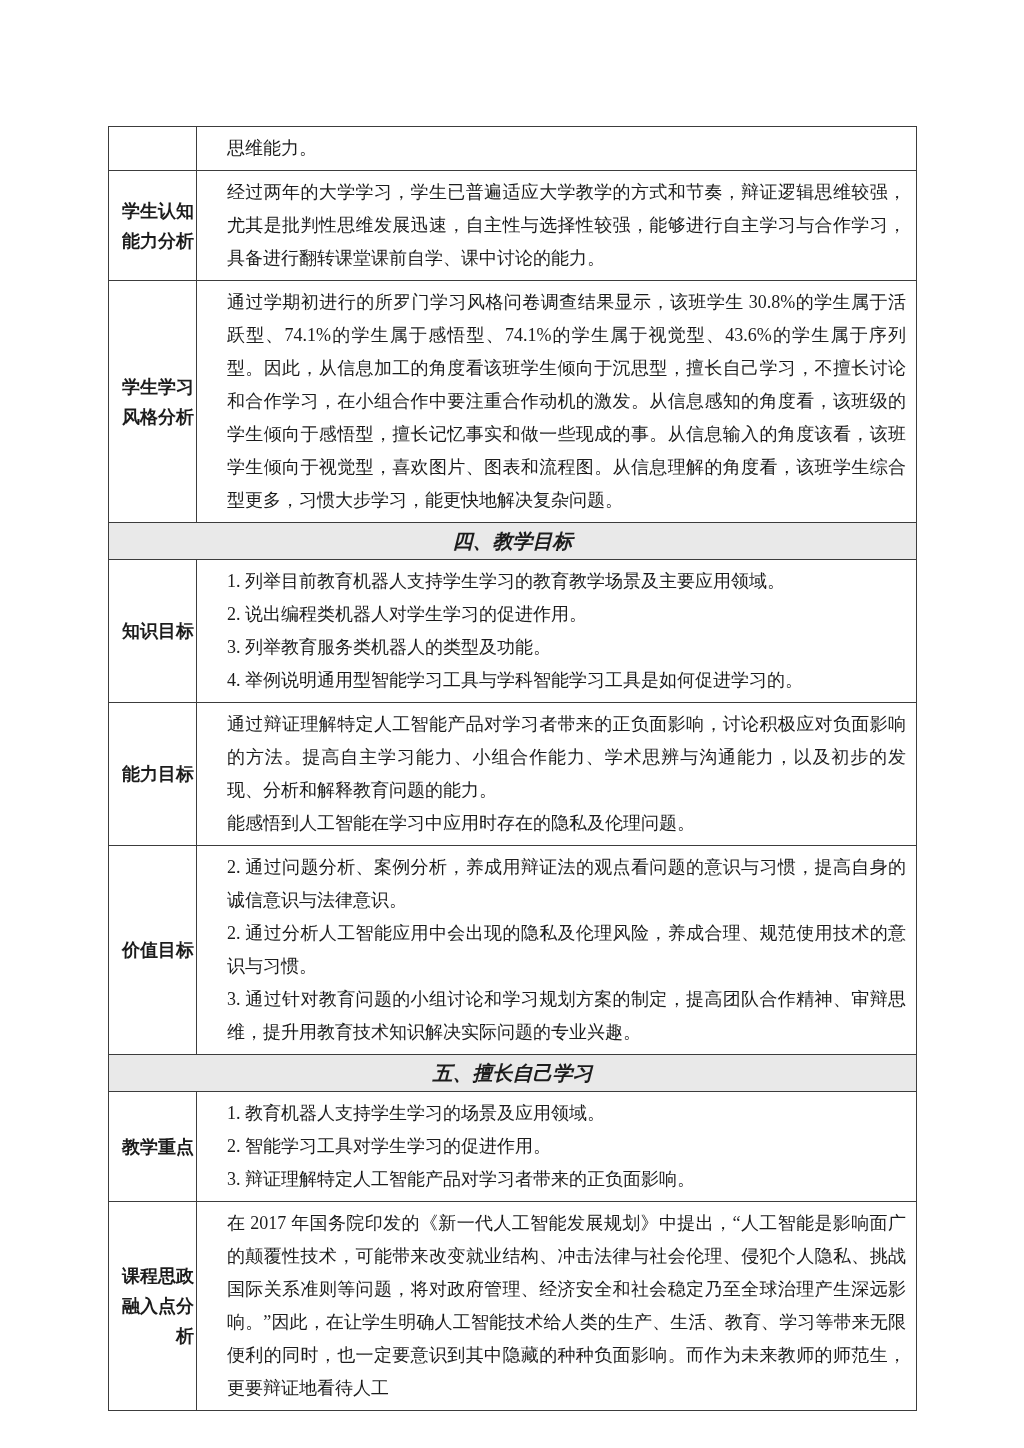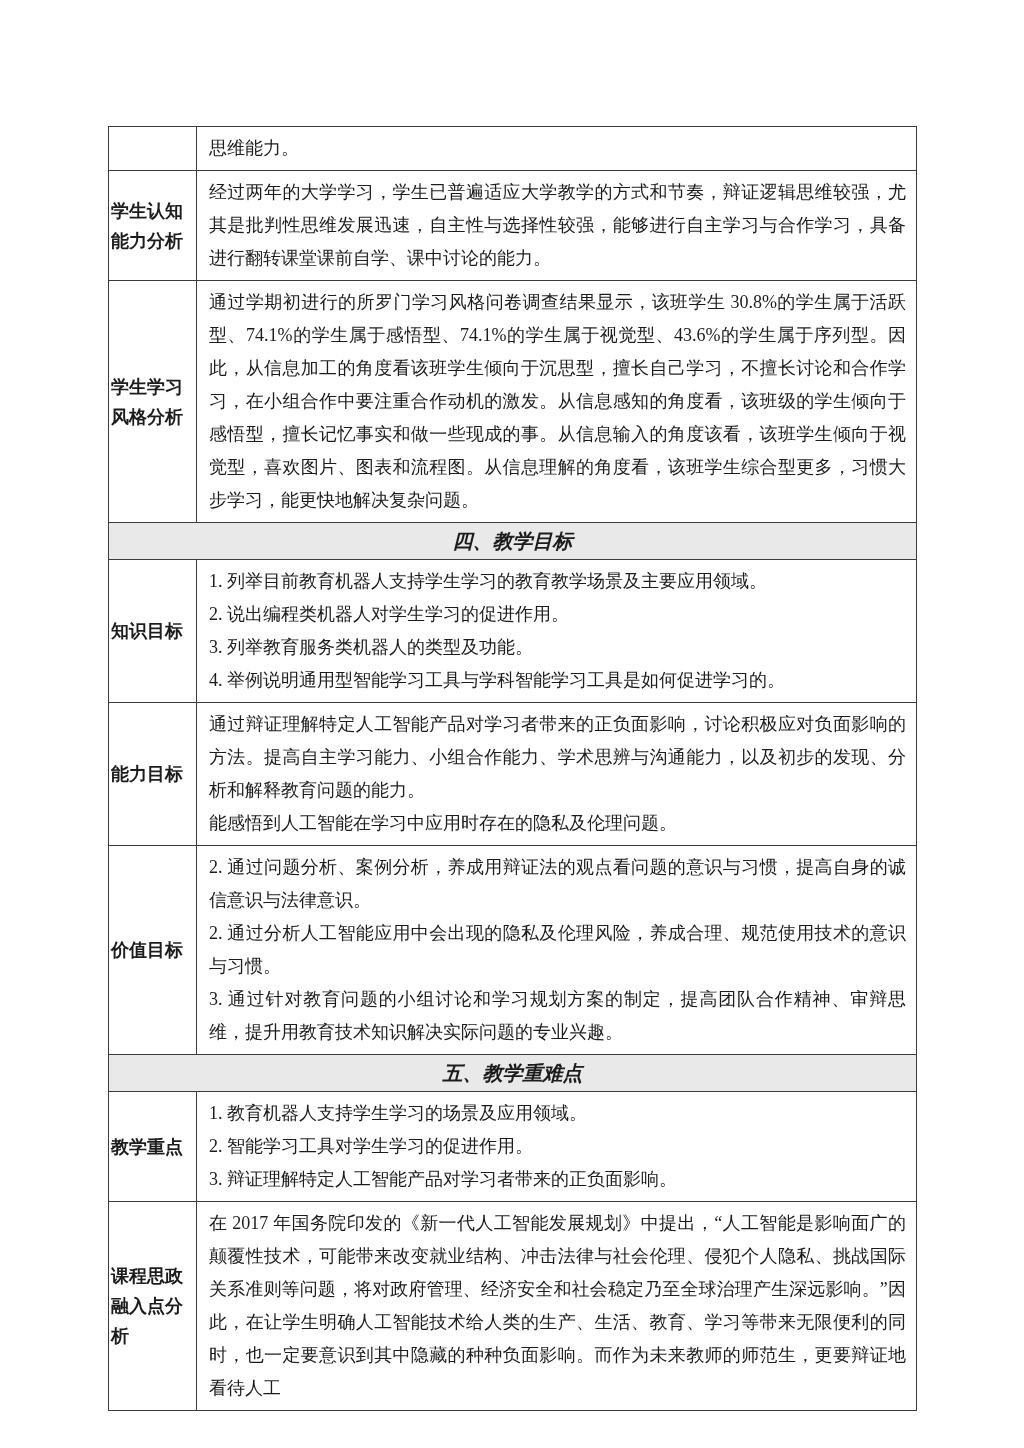--- a/index.html
+++ b/index.html
@@ -17,32 +17,32 @@
     top: 126px;
     width: 808px;
     border-collapse: collapse;
     table-layout: fixed;
   }
   .doc-table td {
     border: 1.5px solid #3c3c3c;
     vertical-align: middle;
   }
   td.label {
-    text-align: left;
+    text-align: right;
     font-weight: bold;
     font-family: "Liberation Sans", "DejaVu Sans", sans-serif;
     font-size: 18px;
     line-height: 30px;
     white-space: pre-line;
     padding: 4px 2px;
   }
   td.content {
     font-size: 18px;
     line-height: 33px;
-    padding: 5px 10px 5px 12px;
+    padding: 5px 10px 5px 30px;
   }
   td.content p {
     text-align: justify;
     text-justify: inter-ideograph;
   }
   td.section {
     background: #e9e9e9;
     text-align: center;
     font-weight: bold;
     font-family: "Liberation Sans", "DejaVu Sans", sans-serif;
@@ -103,21 +103,21 @@
       </tr>
       <tr>
         <td class="label">价值目标</td>
         <td class="content">
           <p><span>2. 通过问题分析、案例分析，养成用</span><span class="seg-bold">辩证法</span><span>的观点看问题的意识与习惯，提高自身的</span><span class="seg-bold">诚信意识与法律意识</span><span>。</span></p>
           <p><span>2. 通过分析人工智能应用中会出现的</span><span class="seg-bold">隐私及伦理风险</span><span>，养成</span><span class="seg-bold">合理、规范使用技术</span><span>的意识与习惯。</span></p>
           <p><span>3. 通过针对教育问题的小组讨论和学习规划方案的制定，提高</span><span class="seg-bold">团队合作精神</span><span>、审辩思维，提升用教育技术知识解决实际问题的</span><span class="seg-bold">专业兴趣</span><span>。</span></p>
         </td>
       </tr>
       <tr>
-        <td colspan="2" class="section">五、教学重难点</td>
+        <td colspan="2" class="section">五、擅长自己学习</td>
       </tr>
       <tr>
         <td class="label">教学重点</td>
         <td class="content">
           <p><span>1. 教育机器人支持学生学习的场景及应用领域。</span></p>
           <p><span>2. 智能学习工具对学生学习的促进作用。</span></p>
           <p><span>3. 辩证理解特定人工智能产品对学习者带来的正负面影响。</span></p>
         </td>
       </tr>
       <tr>

